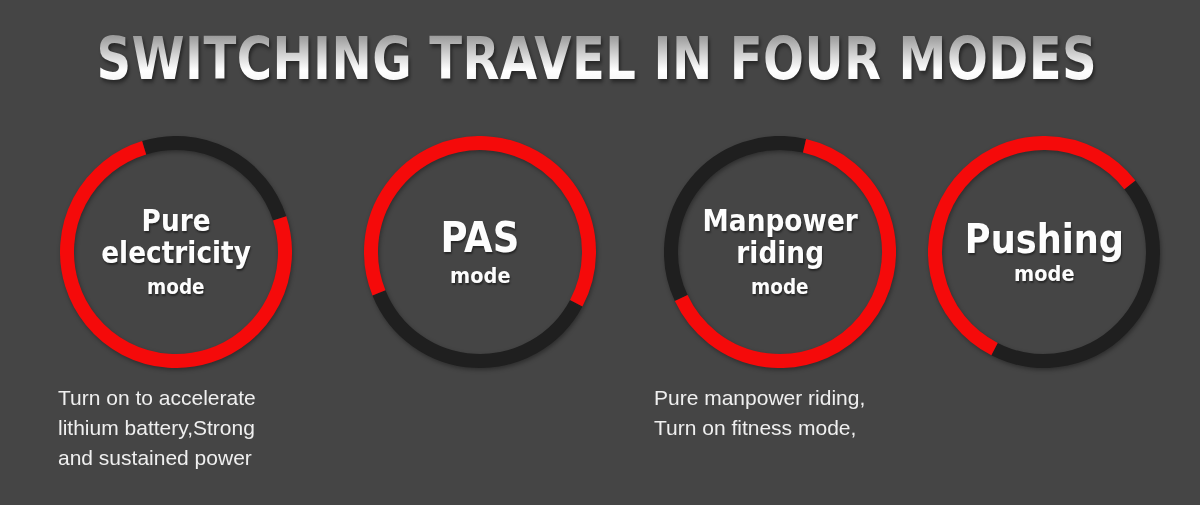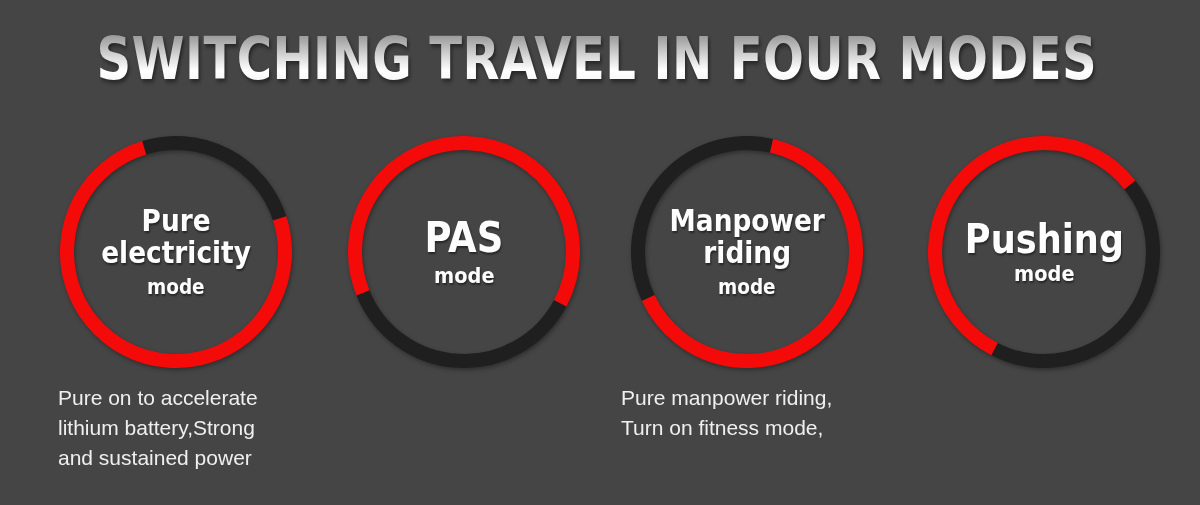--- a/index.html
+++ b/index.html
@@ -51,22 +51,22 @@
     width: 1200px;
     height: 387px;
   }
   .card {
     position: absolute;
     top: 0;
     width: 280px;
     height: 387px;
   }
   .card-0 { left: 32px; }
-  .card-1 { left: 320px; }
-  .card-2 { left: 603px; }
+  .card-1 { left: 336px; }
+  .card-2 { left: 636px; }
   .card-3 { left: 900px; }
 
   .ring {
     position: absolute;
     top: 18px;
     left: 28px;
     width: 232px;
     height: 232px;
   }
   .ring svg {
@@ -145,21 +145,21 @@
       <svg viewBox="0 0 232 232">
         <path fill="none" stroke="#1F1F1F" stroke-width="14" stroke-linecap="butt" d="M 84.13 11.76 A 109 109 0 0 1 219.67 82.32"></path>
         <path fill="none" stroke="#F50A0A" stroke-width="14" stroke-linecap="butt" d="M 219.67 82.32 A 109 109 0 1 1 84.13 11.76"></path>
       </svg>
     </div>
     <div class="ring-label">
       <div class="ring-title">Pure
 electricity</div>
       <div class="ring-sub">mode</div>
     </div>
-    <div class="caption">Pure on to accelerate
+    <div class="caption">Turn on to accelerate
 lithium battery,Strong
 and sustained power</div>
   </div>
 
   <div class="card card-1">
     <div class="ring">
       <svg viewBox="0 0 232 232">
         <path fill="none" stroke="#1F1F1F" stroke-width="14" stroke-linecap="butt" d="M 212.24 167.17 A 109 109 0 0 1 14.94 156.83"></path>
         <path fill="none" stroke="#F50A0A" stroke-width="14" stroke-linecap="butt" d="M 14.94 156.83 A 109 109 0 1 1 212.24 167.17"></path>
       </svg>

